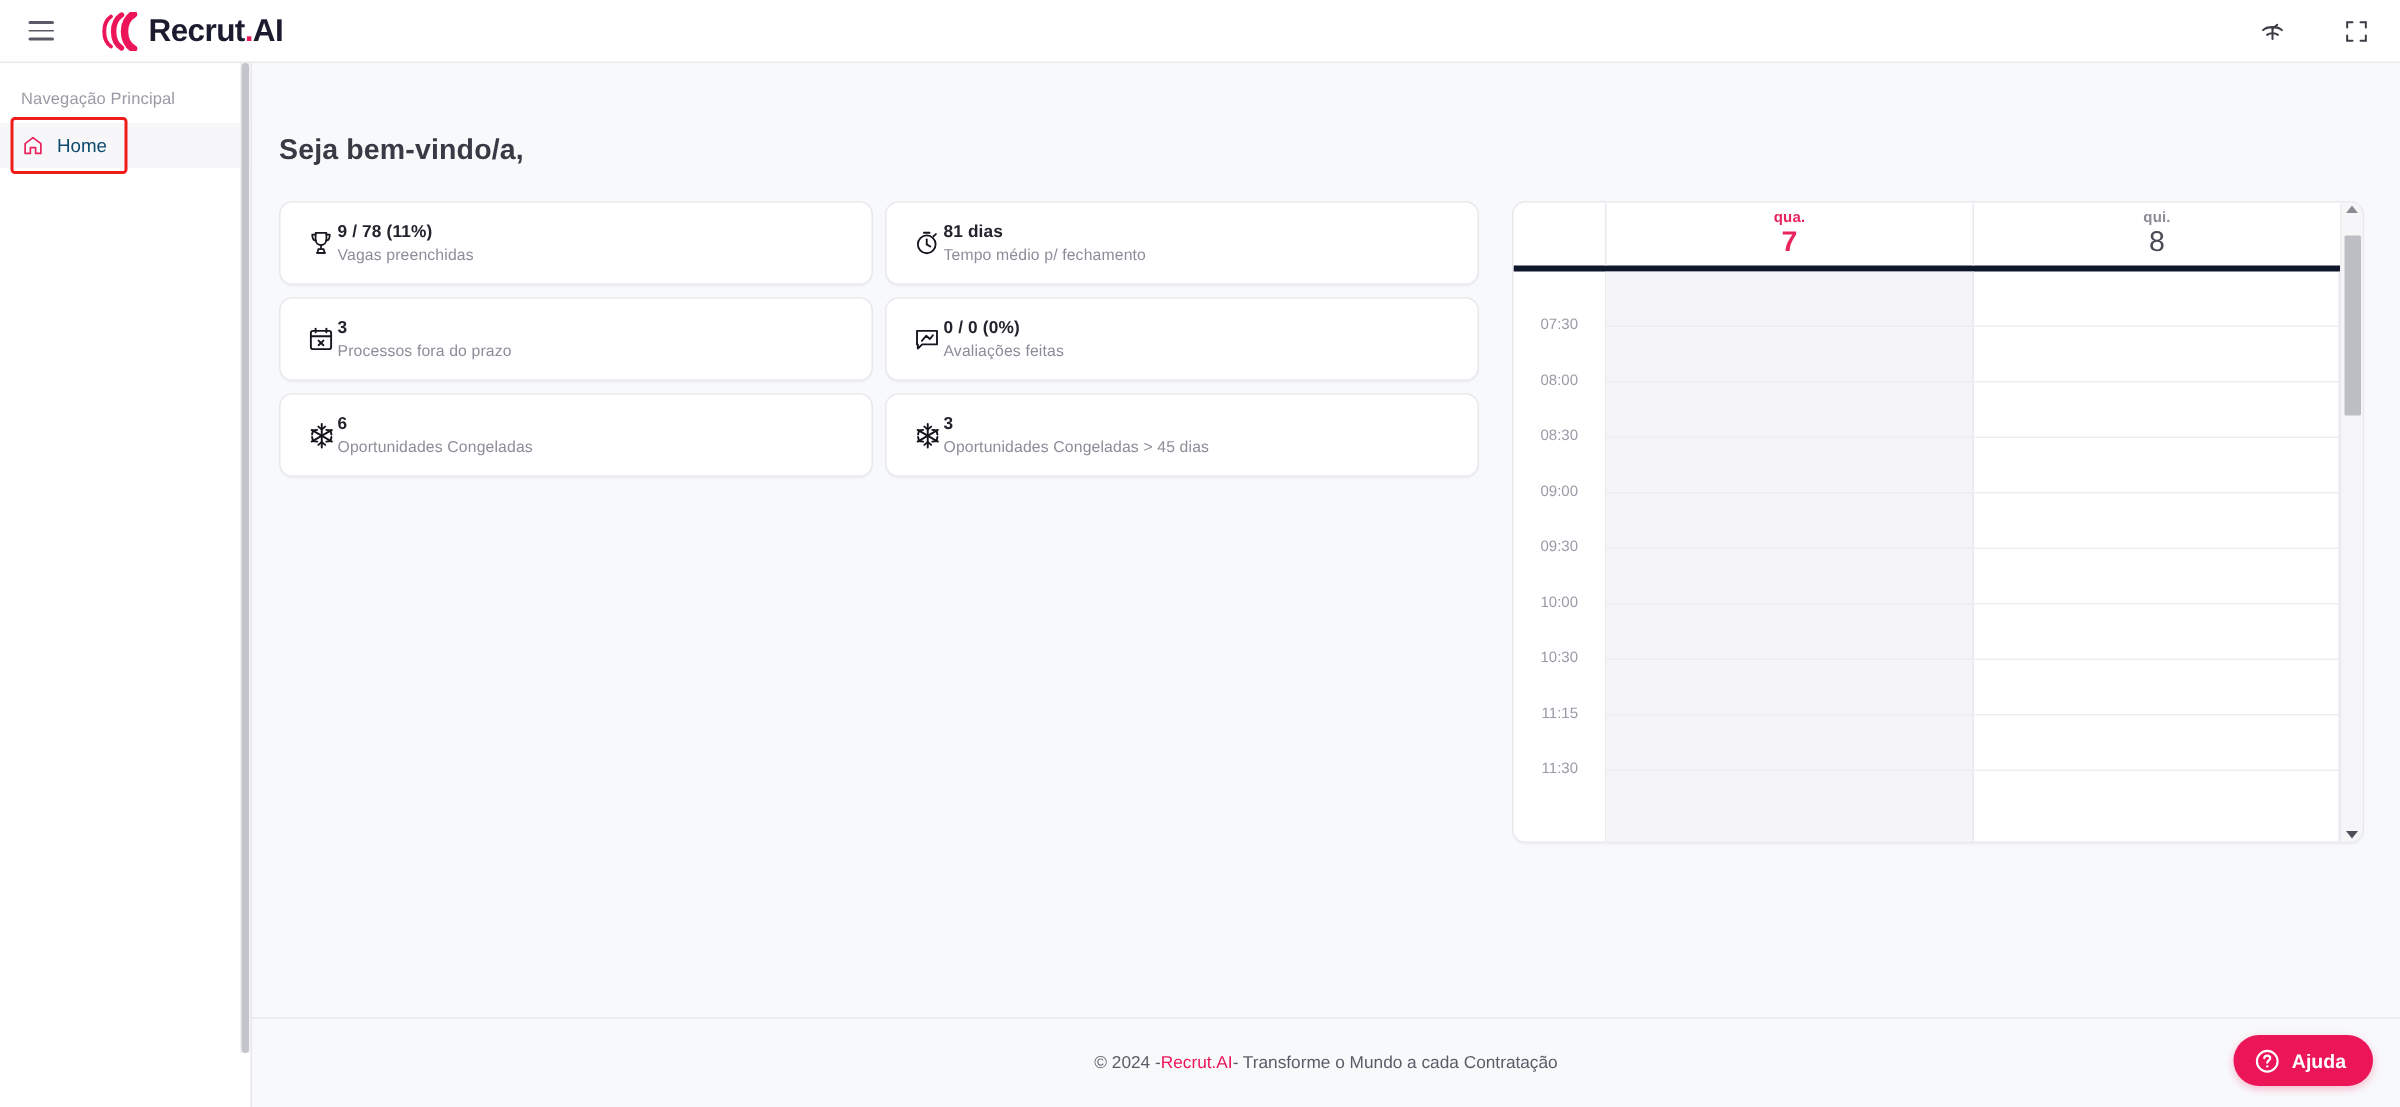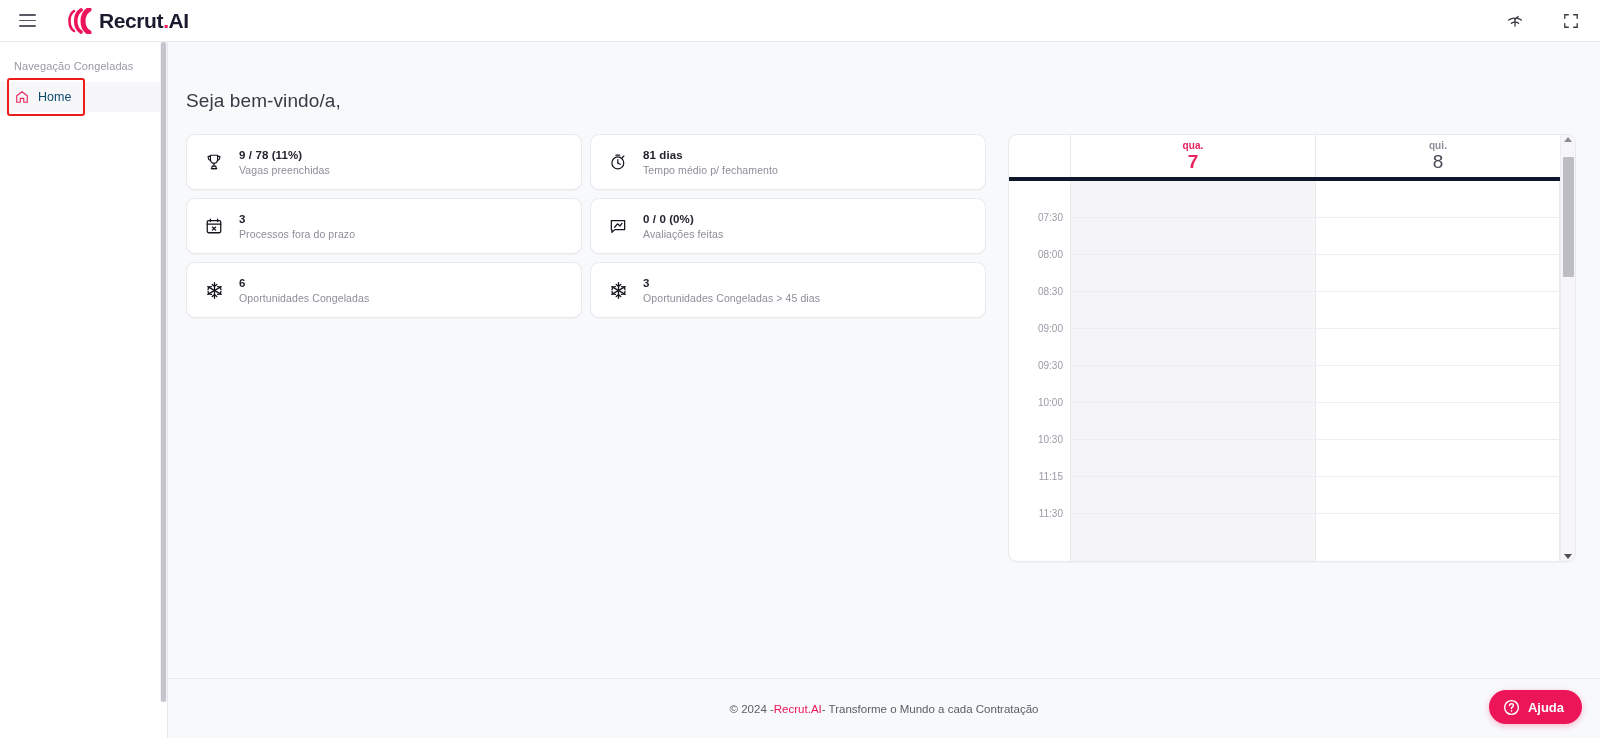--- a/index.html
+++ b/index.html
@@ -80,38 +80,37 @@
   }
 
   
   .main {
     flex: 1; background: #f8f9fb;
     display: flex; flex-direction: column; min-width: 0;
   }
   .main-scroll { flex: 1; padding: 0 0 0 0; min-height: 0; }
 
   .page-title {
-    font-size: 19px; color: #3a3a46; font-weight: 400;
+    font-size: 19px; color: #3a3a46; font-weight: 700;
     padding: 48px 0 0 18px; letter-spacing: .1px;
   }
 
   .content-row {
     display: flex; gap: 22px; padding: 22px 36px 0 18px; align-items: flex-start;
   }
   .stat-cols { display: flex; gap: 8px; }
   .stat-col { display: flex; flex-direction: column; gap: 8px; width: 396px; }
 
   .stat-card {
     background: #ffffff;
     border: 1px solid #e8e8ee;
     border-radius: 9px;
     height: 56px;
     display: flex; align-items: center;
     padding: 0 16px;
-    gap: 14px;
     box-shadow: 0 1px 1px rgba(16,24,40,.03);
     cursor: pointer;
   }
   .stat-icon { width: 22px; height: 22px; min-width: 22px; display: flex; align-items: center; justify-content: center; color: #15151d; }
   .stat-texts { display: flex; flex-direction: column; gap: 3px; }
   .stat-value { font-size: 11.5px; font-weight: 700; color: #23232e; letter-spacing: .1px; }
   .stat-label { font-size: 10.5px; color: #8d8d99; letter-spacing: .1px; }
 
   
   .calendar-card {
@@ -137,21 +136,21 @@
   .cal-daycol { flex: 1; display: flex; flex-direction: column; align-items: center; justify-content: center; gap: 1px; border-right: 1px solid #e9e9ee; cursor: pointer; }
   .cal-daycol:last-child { border-right: none; }
   .cal-dayname { font-size: 10px; color: #8d8d99; font-weight: 700; letter-spacing: .1px; }
   .cal-daynum { font-size: 19px; color: #4b4b57; font-weight: 400; line-height: 1.05; }
   .cal-daycol.today .cal-dayname { color: #e8245c; }
   .cal-daycol.today .cal-daynum { color: #e8245c; font-weight: 700; }
 
   .cal-bodyrows { flex: 1; display: flex; overflow: hidden; position: relative; }
   .cal-times { width: 62px; min-width: 62px; border-right: 1px solid #e9e9ee; position: relative; }
   .cal-time-lbl {
-    position: absolute; right: 7px; font-size: 10px; color: #9a9aa6;
+    position: absolute; right: 18px; font-size: 10px; color: #9a9aa6;
     transform: translateY(-50%);
   }
   .cal-slots { flex: 1; display: flex; position: relative; }
   .cal-slotcol { flex: 1; border-right: 1px solid #e9e9ee; position: relative; }
   .cal-slotcol:last-child { border-right: none; }
   .cal-slotcol.today { background: #f5f5f7; }
   .cal-line { position: absolute; left: 0; right: 0; height: 1px; background: #eeeef2; }
 
   .cal-scrollbar {
     width: 15px; min-width: 15px; background: #f6f6f8;
@@ -229,21 +228,21 @@
         <path d="M12 2 L16 2 L16 6"></path>
         <path d="M16 12 L16 16 L12 16"></path>
         <path d="M6 16 L2 16 L2 12"></path>
       </svg>
     </div>
   </div>
 
   <div class="body">
 
     <div class="sidebar">
-      <div class="sidebar-heading">Navegação Congeladas</div>
+      <div class="sidebar-heading">Navegação Principal</div>
 
       <div class="nav-item-wrap">
         <div class="nav-item">
           <span class="nav-icon">
             <svg width="14" height="14" viewBox="0 0 16 16" fill="none" stroke="#e8245c" stroke-width="1.3" stroke-linejoin="round" stroke-linecap="round">
               <path d="M2 6.6 L8 2 L14 6.6 L14 14 L10 14 L10 9.6 L6 9.6 L6 14 L2 14 Z"></path>
             </svg>
           </span>
           <span class="label">Home</span>
         </div>

